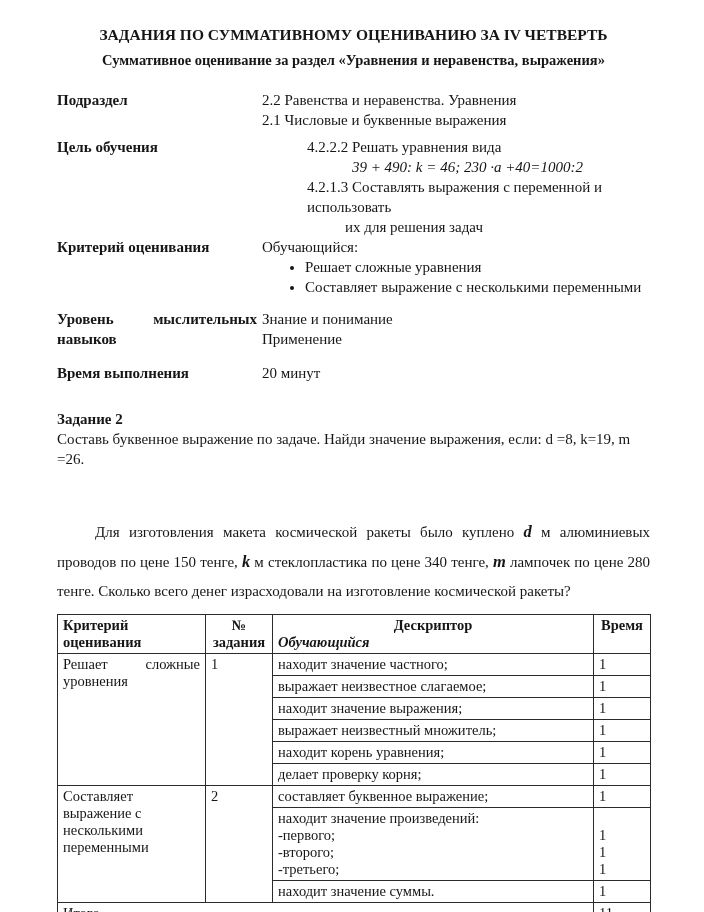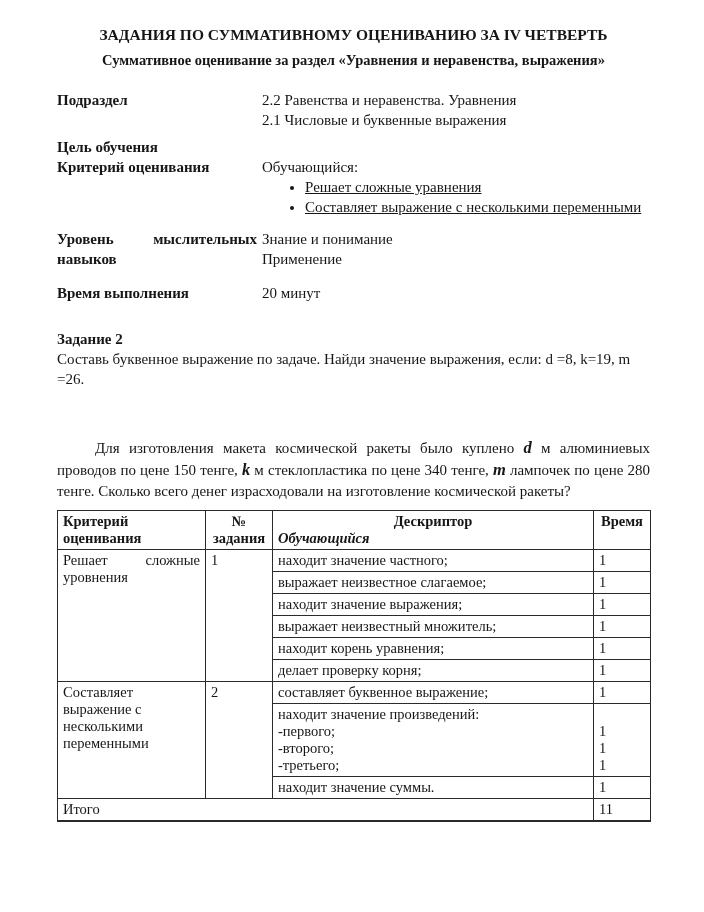--- a/index.html
+++ b/index.html
@@ -22,27 +22,27 @@
   .mr-subsection { margin-bottom:7px; }
   .mr-objective  { margin-bottom:0px;gap:45px; }
   .mr-criteria   { margin-bottom:12px; }
   .mr-thinking   { margin-bottom:14px; }
   .mr-time       { margin-bottom:26px; }
 
   .obj-equation { font-style:italic; padding-left:45px; white-space:pre-wrap; }
   .obj-cont     { padding-left:38px; }
 
   .bullet-list { list-style:disc; padding-left:43px; }
-  .bullet-list li { padding-left:0;text-decoration:underline; }
+  .bullet-list li { padding-left:0; }
 
   .task-heading { font-weight:bold; }
   .equation { margin-top:9px; margin-bottom:13px; white-space:pre-wrap; }
   .task2-instr { margin-bottom:10px; }
 
-  .problem { text-align:justify; text-indent:38px; line-height:21px; margin-bottom:8px;margin-top:48px; }
+  .problem { text-align:justify; text-indent:38px; line-height:29px; margin-bottom:8px;margin-top:48px; }
   .var { font-weight:bold; font-style:italic; font-size:16.5px; }
 
   table.rubric {
     width:593px; border-collapse:collapse; table-layout:fixed;
     font-size:14.5px; line-height:17px;
   }
   table.rubric td, table.rubric th {
     border:1px solid #2b2b2b; vertical-align:top;
     padding:2px 5px; font-weight:normal; text-align:left;
   }
@@ -75,20 +75,26 @@
     <div class="meta-row mr-subsection">
       <div class="meta-label">Подраздел</div>
       <div class="meta-value">
         <div>2.2 Равенства и неравенства. Уравнения</div>
         <div>2.1 Числовые и буквенные выражения</div>
       </div>
     </div>
 
     <div class="meta-row mr-objective">
       <div class="meta-label">Цель обучения</div>
+      <div class="meta-value">
+        <div>4.2.2.2 Решать уравнения вида</div>
+        <div class="obj-equation">39 + 490: k = 46; 230 ·a +40=1000:2</div>
+        <div>4.2.1.3 Составлять выражения с переменной и использовать</div>
+        <div class="obj-cont">их для решения задач</div>
+      </div>
     </div>
 
     <div class="meta-row mr-criteria">
       <div class="meta-label">Критерий оценивания</div>
       <div class="meta-value">
         <div>Обучающийся:</div>
         <ul class="bullet-list">
           <li>Решает сложные уравнения</li>
           <li>Составляет выражение с несколькими переменными</li>
         </ul>

